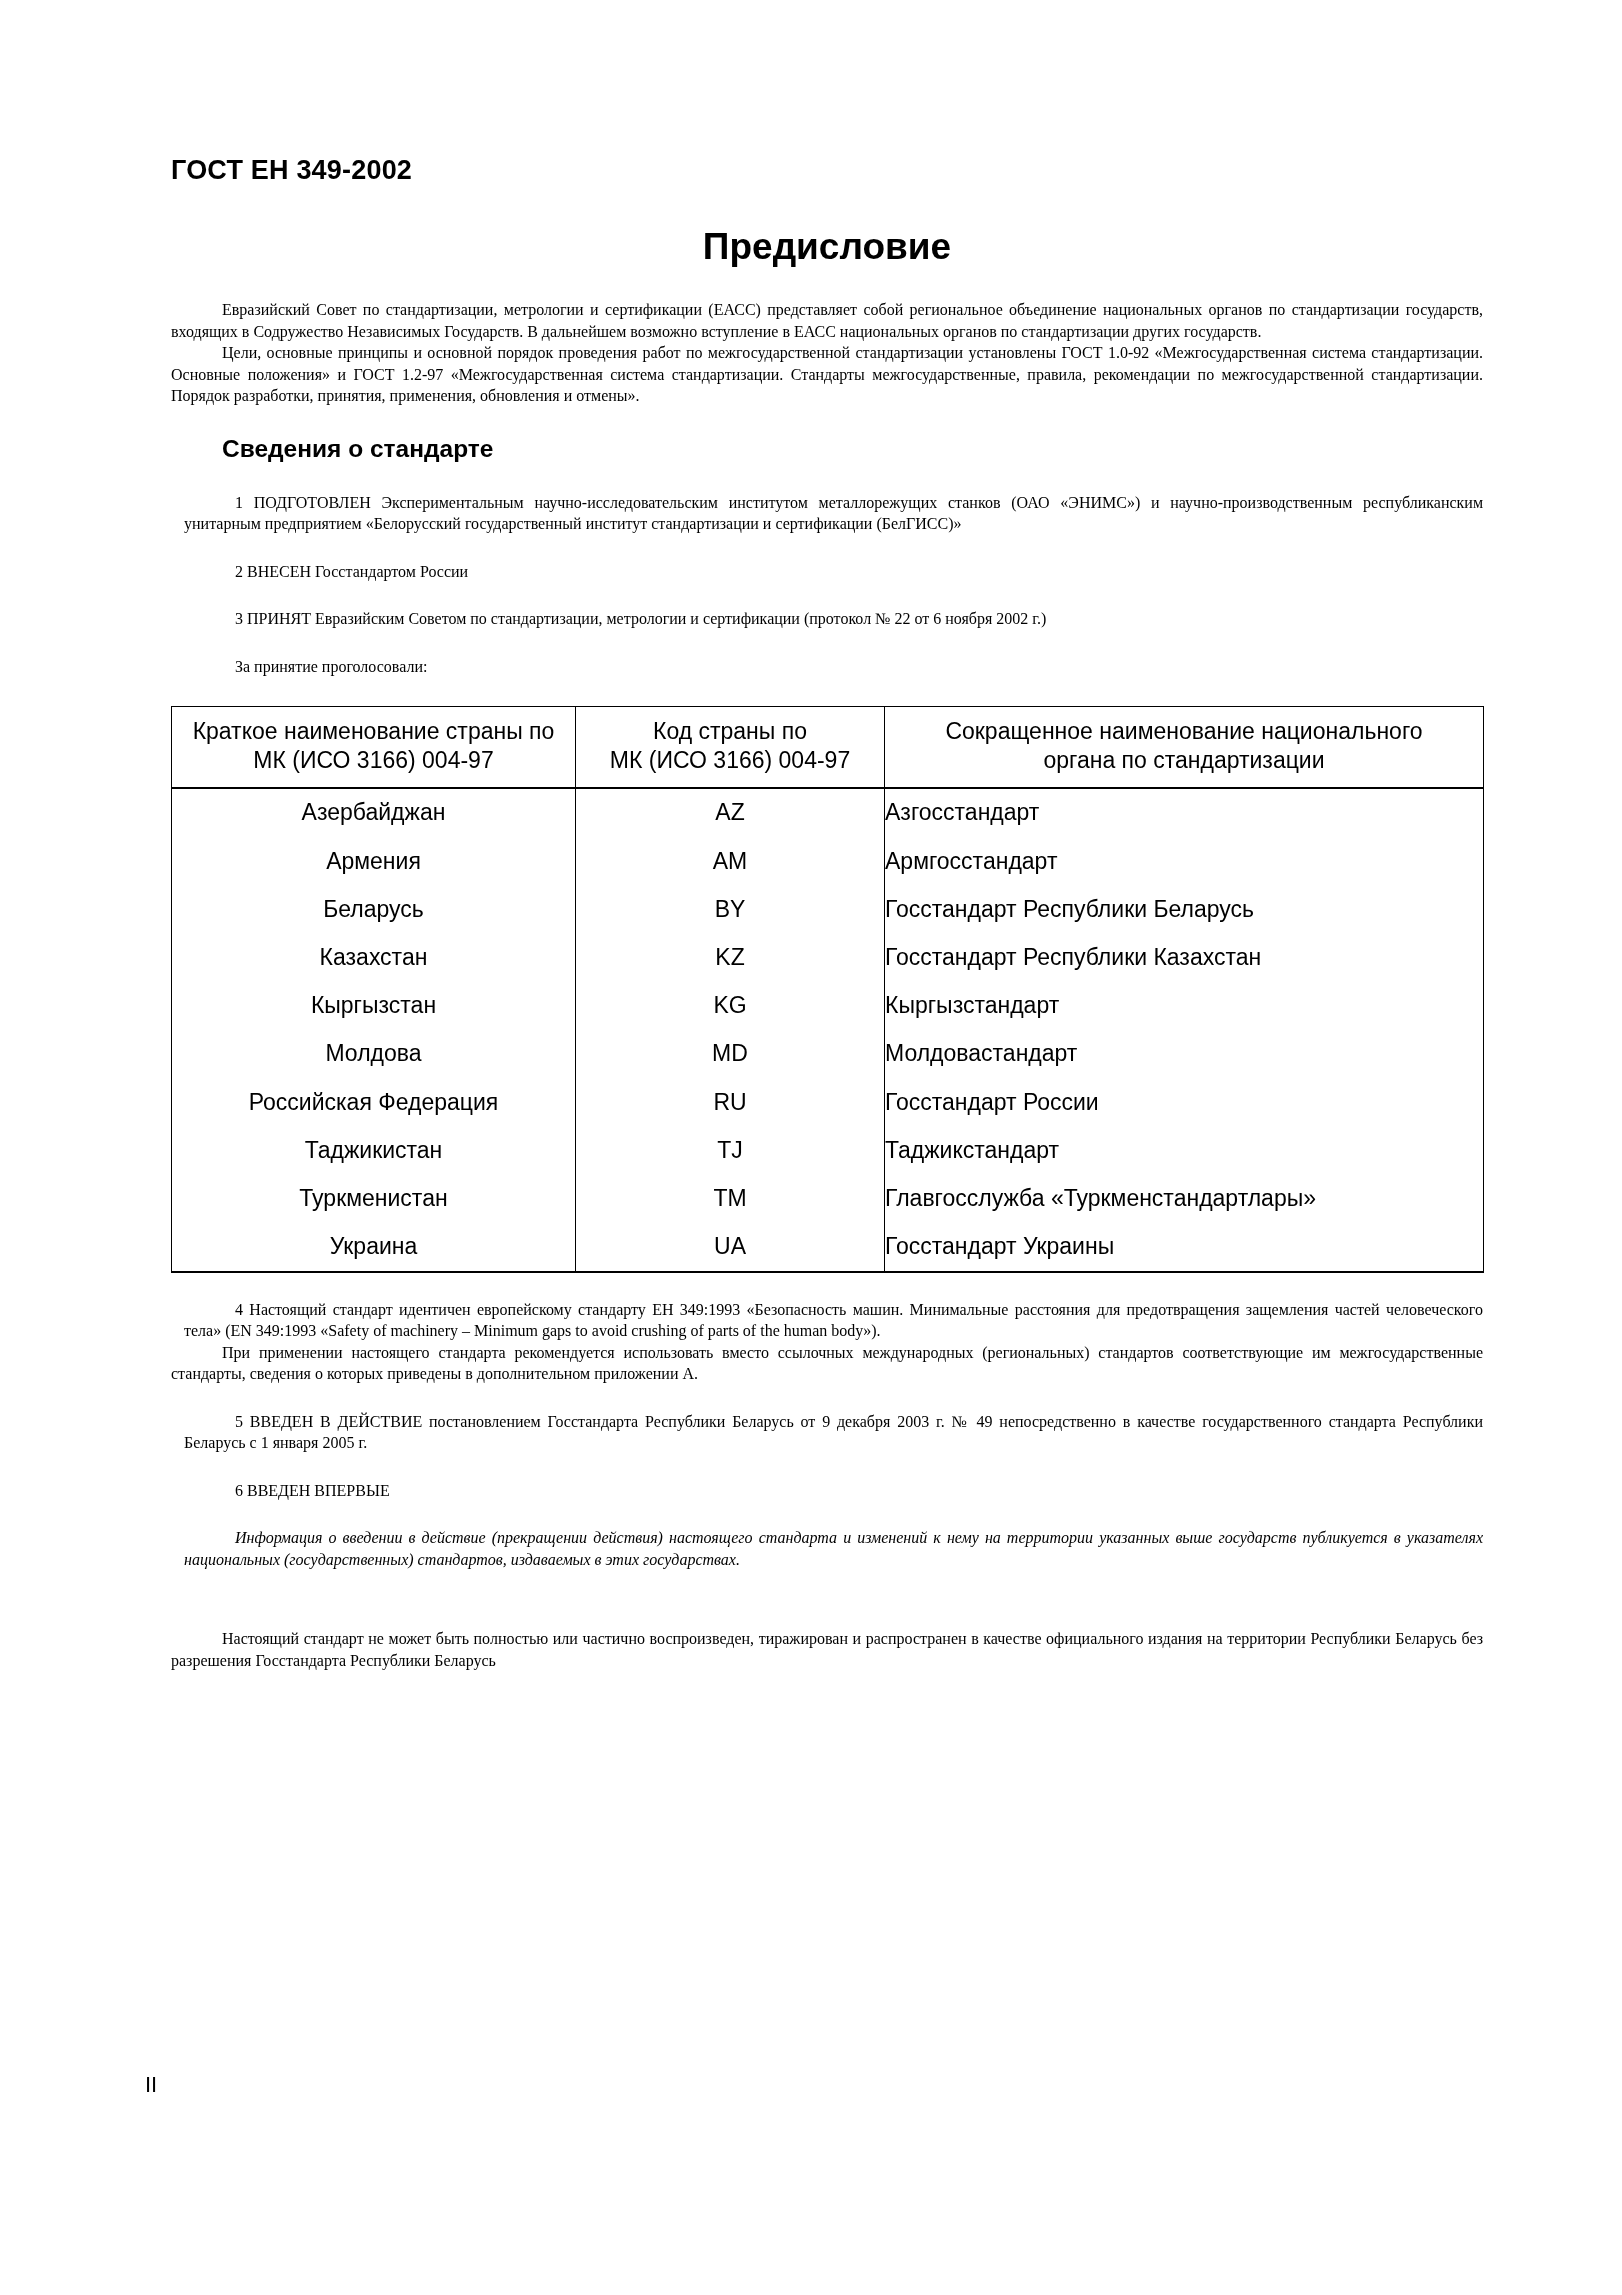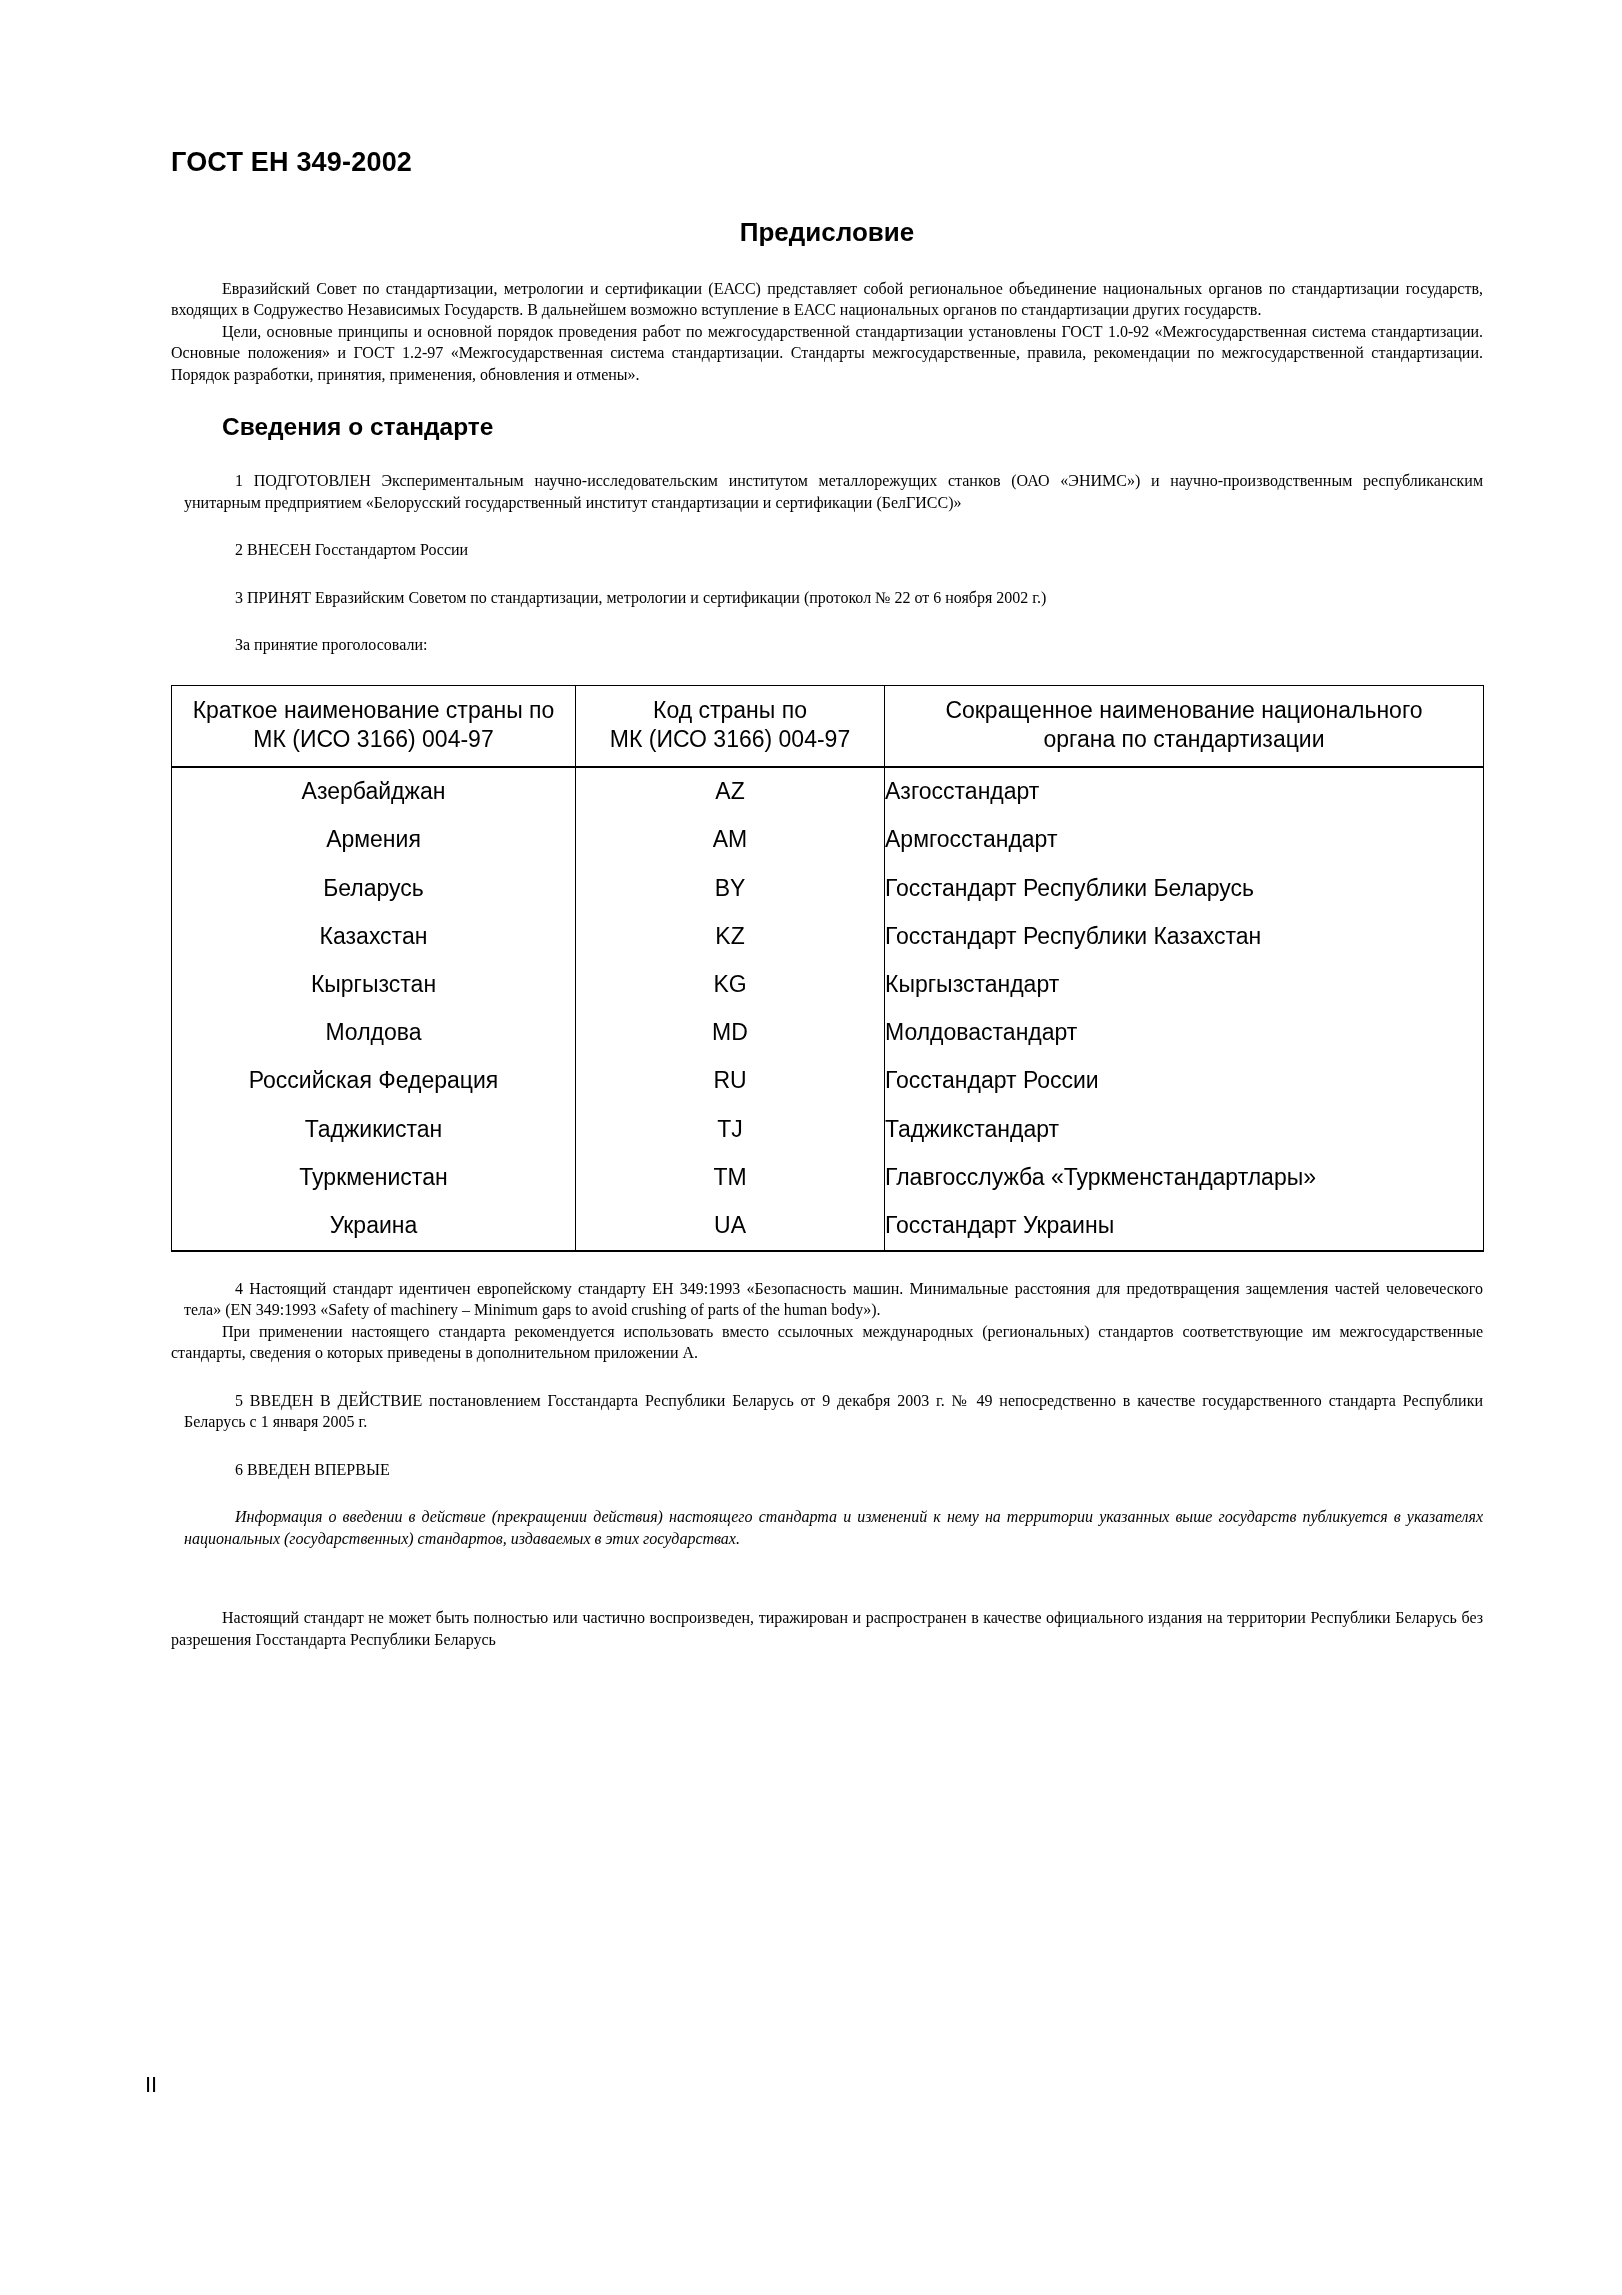--- a/index.html
+++ b/index.html
@@ -16,32 +16,32 @@
     width: 1622px;
     height: 2295px;
     background: #ffffff;
     box-sizing: border-box;
     padding: 0;
     overflow: hidden;
   }
   .content {
     position: absolute;
     left: 171px;
-    top: 148px;
+    top: 156px;
     width: 1312px;
   }
   .doc-header {
     font-size: 27px;
     font-weight: bold;
     letter-spacing: 0.2px;
     line-height: 1.1;
     margin: 0 0 39px 0;
   }
   .doc-title {
-    font-size: 26px;
+    font-size: 37px;
     font-weight: bold;
     text-align: center;
     margin: 0 0 30px 0;
     line-height: 1.2;
   }
   p.body-text {
     font-size: 16px;
     line-height: 1.345;
     text-align: justify;
     text-justify: inter-word;

